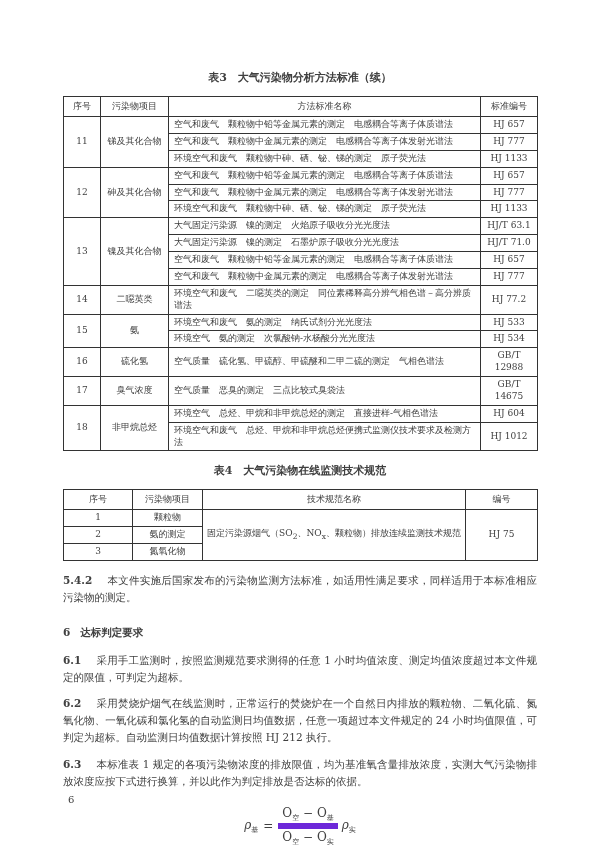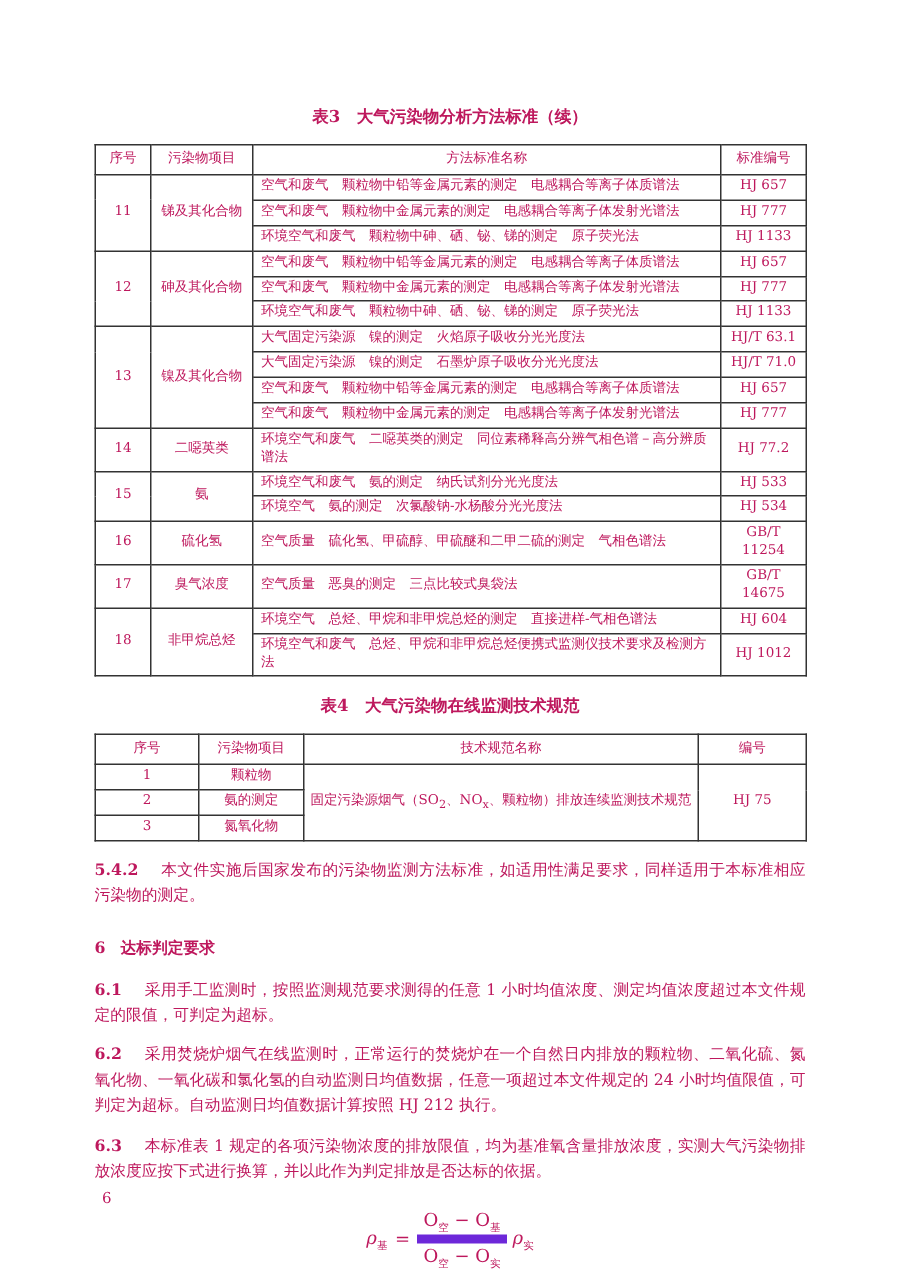--- a/index.html
+++ b/index.html
@@ -1,21 +1,21 @@
 <!DOCTYPE html>
 <html><head>
 <meta charset="utf-8">
 <style>
   html,body{margin:0;padding:0;background:#ffffff;}
   .page{
     position:relative;
     width:600px;height:848px;
     background:#ffffff;
     font-family:"DejaVu Serif","Liberation Serif",serif;
-    color:#be185d;
+    color:#404040;
     overflow:hidden;
   }
   .content{
     position:absolute;
     left:63px;top:0;
     width:474px;
     padding-top:70px;
   }
   .tbl-title{
     text-align:center;
@@ -187,21 +187,21 @@
       </tr>
       <tr>
         <td class="method">环境空气　氨的测定　次氯酸钠-水杨酸分光光度法</td>
         <td>HJ 534</td>
       </tr>
 
       <tr>
         <td>16</td>
         <td>硫化氢</td>
         <td class="method">空气质量　硫化氢、甲硫醇、甲硫醚和二甲二硫的测定　气相色谱法</td>
-        <td>GB/T 11254</td>
+        <td>GB/T 12988</td>
       </tr>
 
       <tr>
         <td>17</td>
         <td>臭气浓度</td>
         <td class="method">空气质量　恶臭的测定　三点比较式臭袋法</td>
         <td>GB/T 14675</td>
       </tr>
 
       <tr>

